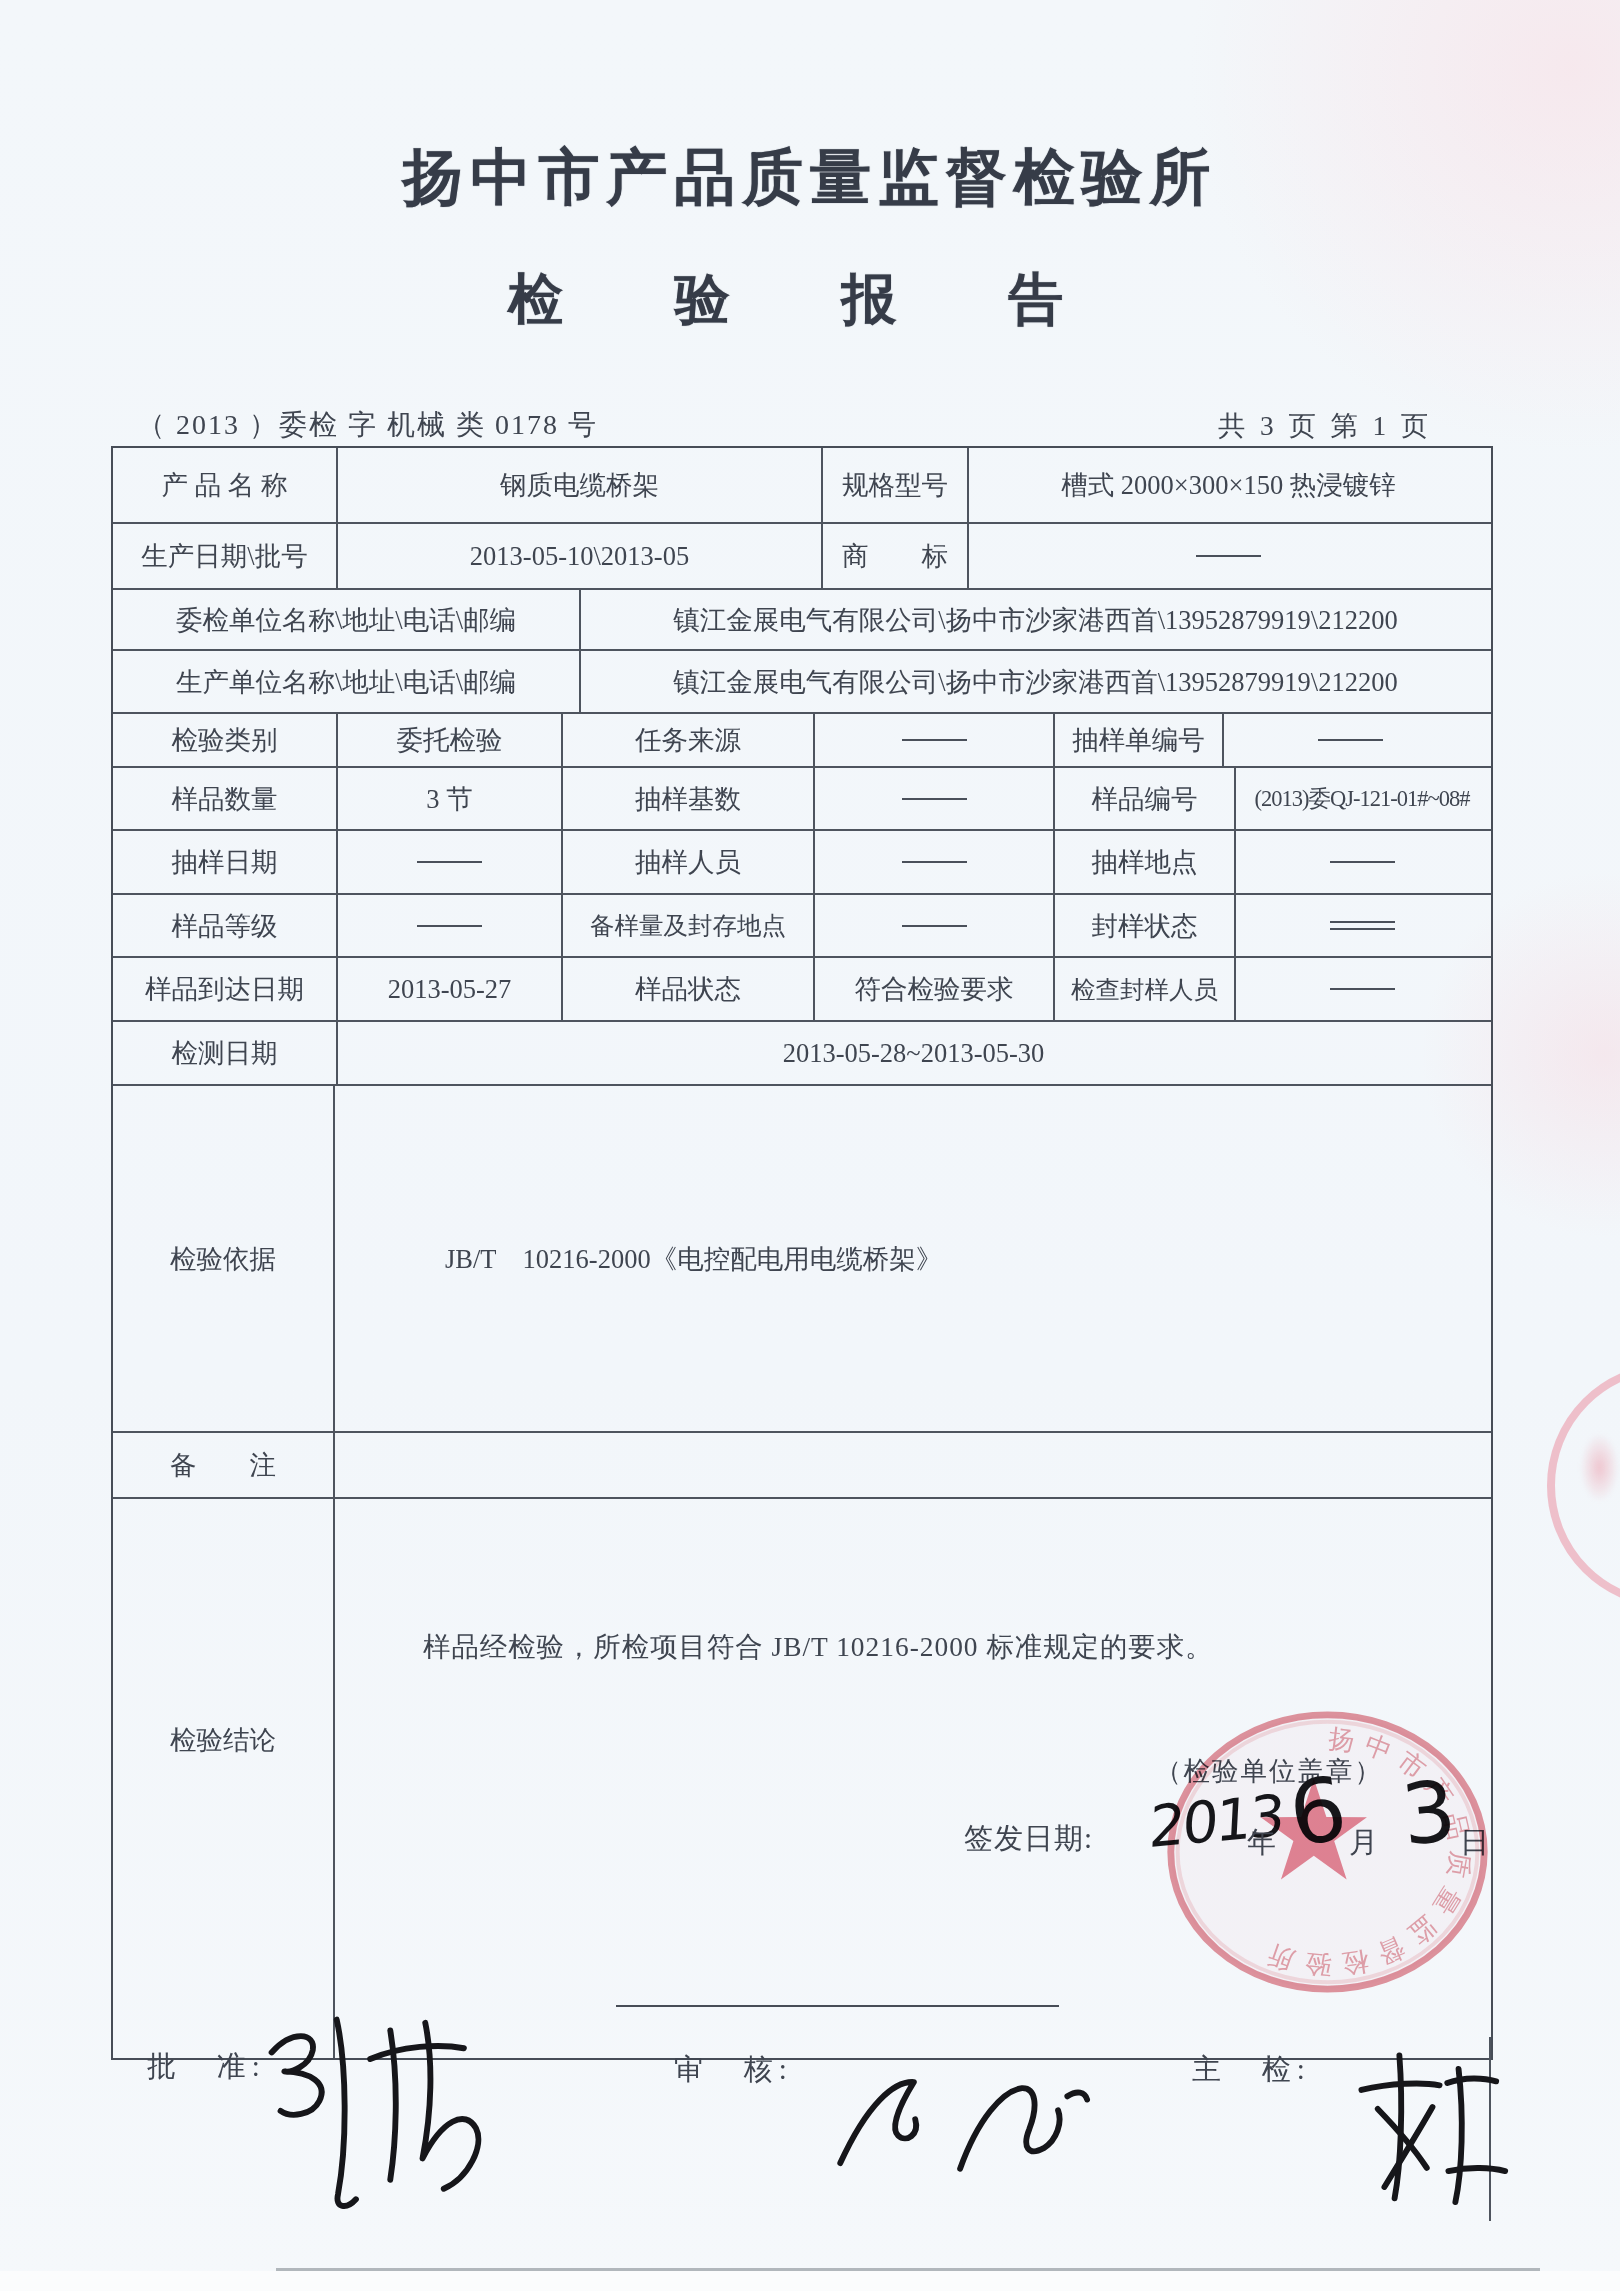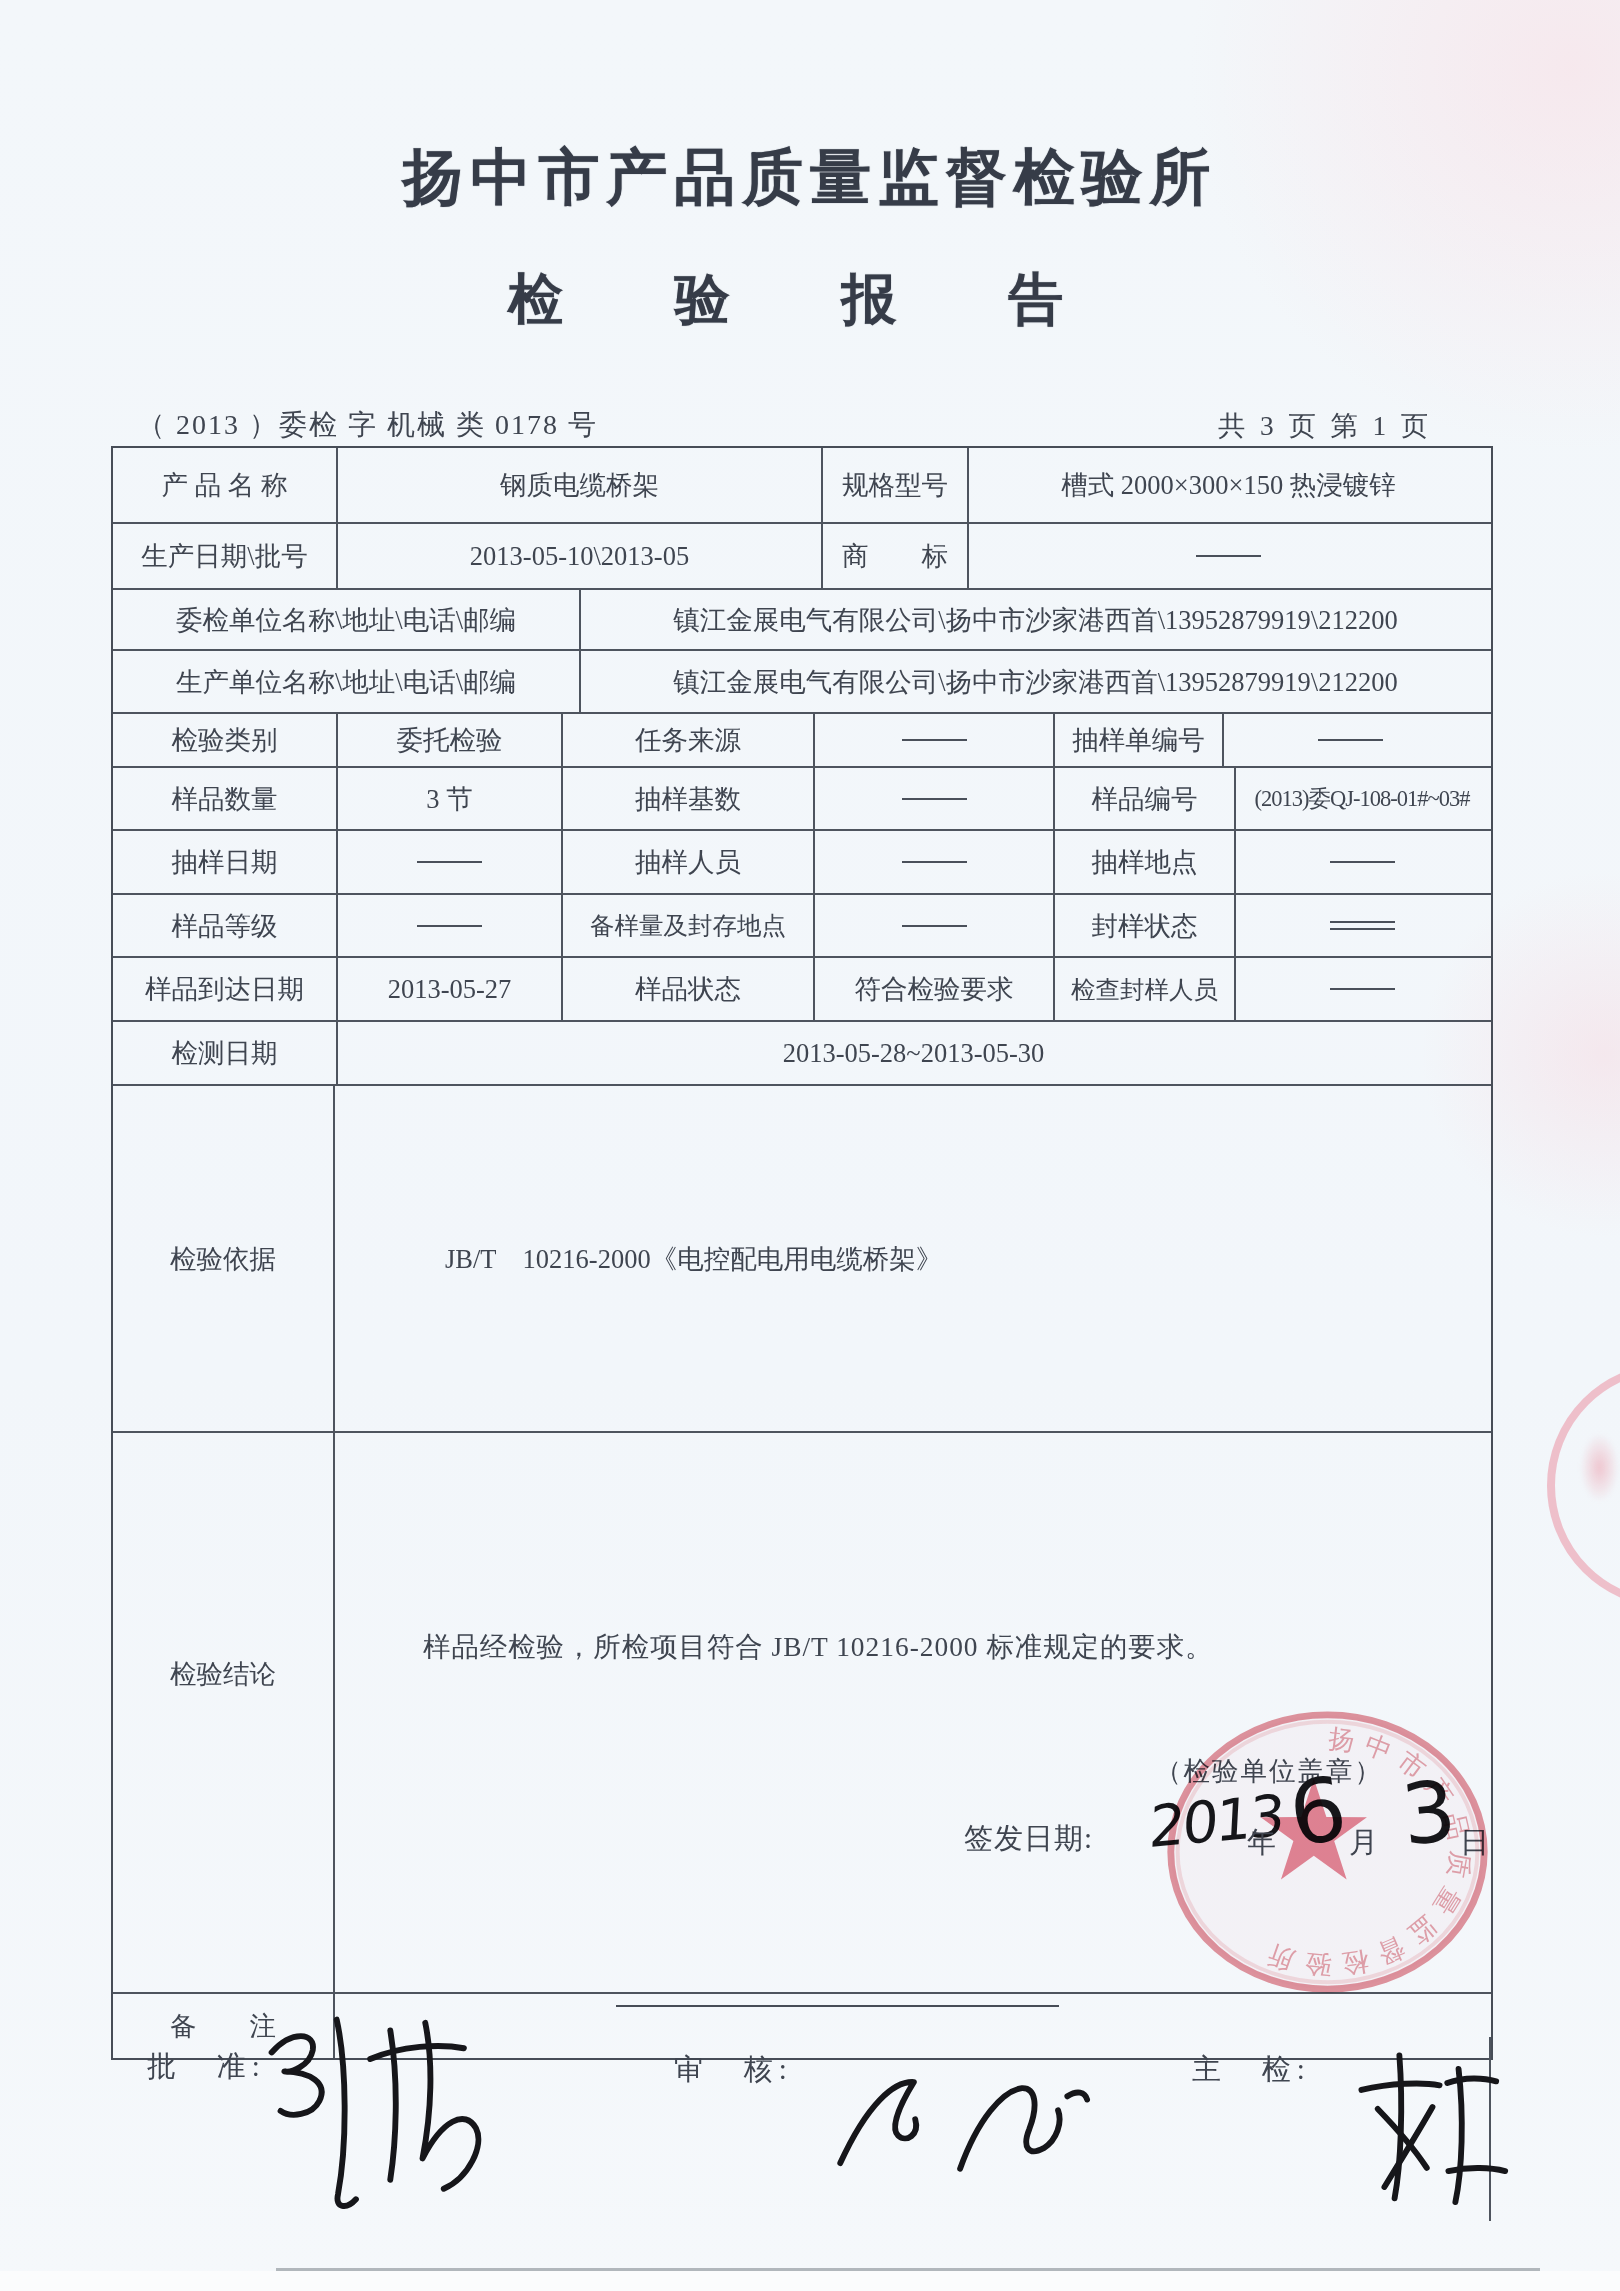--- a/index.html
+++ b/index.html
@@ -144,21 +144,21 @@
     </div>
 
     <div class="row" style="height:61px">
       <div class="c" style="width:225px">样品数量</div>
       <div class="c" style="width:225px">3 节</div>
       <div class="c" style="width:252px">抽样基数</div>
       <div class="c" style="width:240px">
           <span class="dash"></span>
         </div>
       <div class="c" style="width:181px">样品编号</div>
-      <div class="c small" style="width:252px">(2013)委QJ-108-01#~03#</div>
+      <div class="c small" style="width:252px">(2013)委QJ-121-01#~08#</div>
     </div>
 
     <div class="row" style="height:62px">
       <div class="c" style="width:225px">抽样日期</div>
       <div class="c" style="width:225px">
           <span class="dash"></span>
         </div>
       <div class="c" style="width:252px">抽样人员</div>
       <div class="c" style="width:240px">
           <span class="dash"></span>
@@ -198,27 +198,27 @@
     <div class="row" style="height:62px">
       <div class="c" style="width:225px">检测日期</div>
       <div class="c" style="width:1151px">2013-05-28~2013-05-30</div>
     </div>
 
     <div class="row" style="height:345px">
       <div class="c" style="width:222px">检验依据</div>
       <div class="c left-pad" style="width:1154px">JB/T　10216-2000《电控配电用电缆桥架》</div>
     </div>
 
+    <div class="row" style="height:64px">
+      <div class="c" style="width:222px">备　　注</div>
+      <div class="c" style="width:1154px"></div>
+    </div>
+
     <div class="row" style="height:559px">
       <div class="c top-pad" style="width:222px">检验结论</div>
-      <div class="c" style="width:1154px"></div>
-    </div>
-
-    <div class="row" style="height:64px">
-      <div class="c" style="width:222px">备　　注</div>
       <div class="c" style="width:1154px"></div>
     </div>
 
   </div>
 
   <div class="t conclusion-text">样品经检验，所检项目符合 JB/T 10216-2000 标准规定的要求。</div>
   <div class="t stamp-note">（检验单位盖章）</div>
 
   <div class="t issue-prefix">签发日期:</div>
   <div class="t hw hw-year">2013</div>

